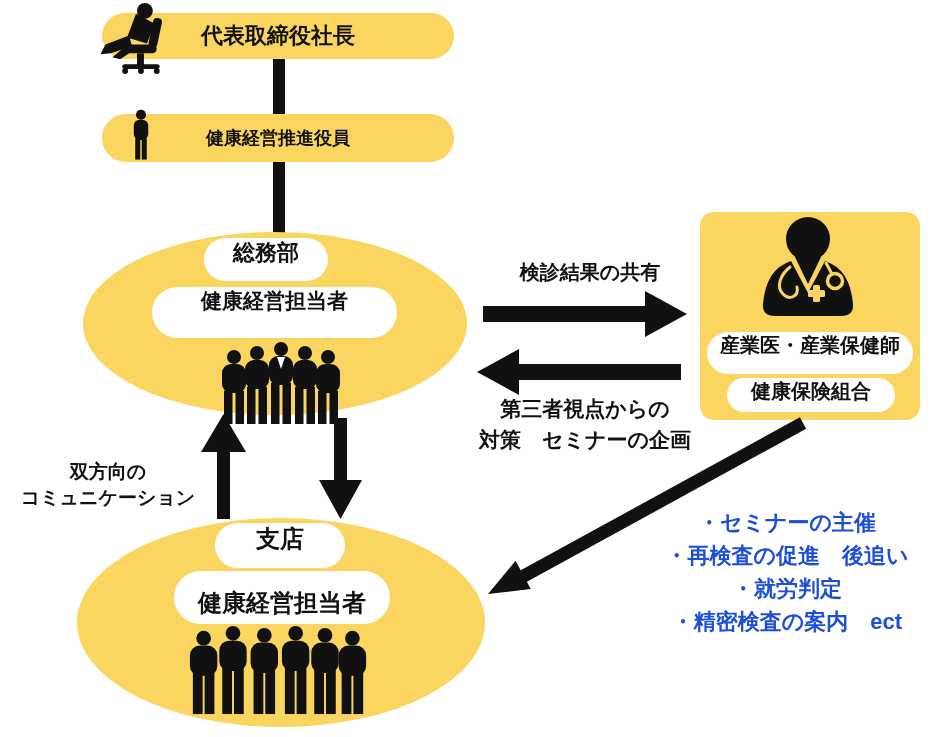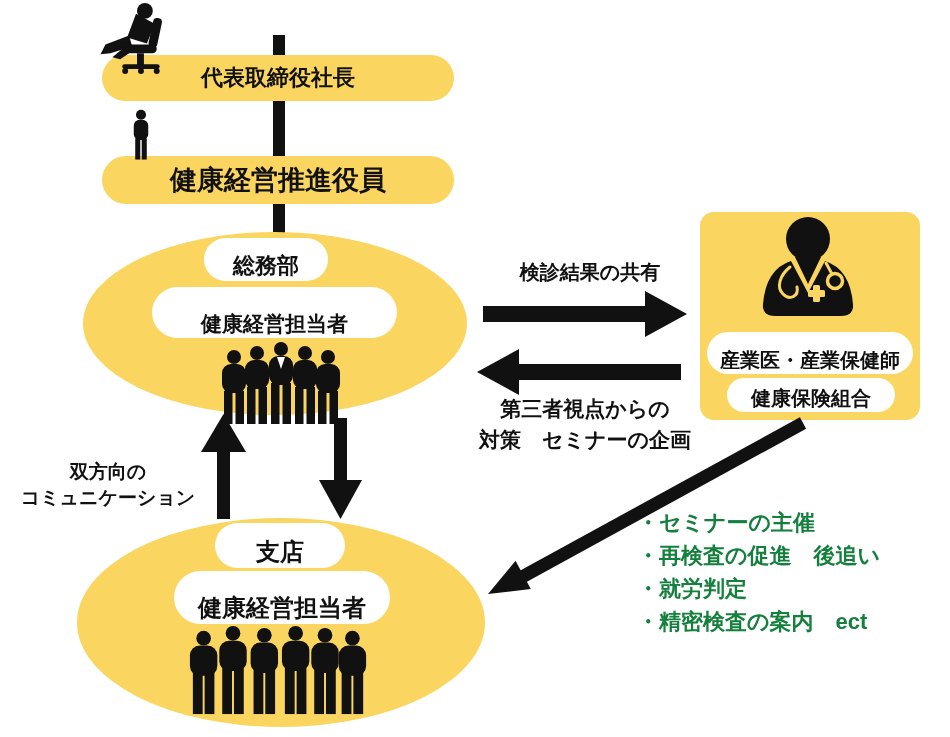--- a/index.html
+++ b/index.html
@@ -2,36 +2,36 @@
 <html><head>
 <meta charset="utf-8">
 <style>
   html,body{margin:0;padding:0;background:#fff;}
   .canvas{
     position:relative;width:950px;height:737px;background:#ffffff;overflow:hidden;
     font-family:"Liberation Sans",sans-serif;color:#111;
   }
   .yellow-pill{
     position:absolute;background:#FAD55F;border-radius:999px;
-    display:flex;align-items:center;justify-content:center;z-index:2;margin-top:42px;
+    display:flex;align-items:center;justify-content:center;z-index:2;
   }
   .white-pill{
     position:absolute;background:#ffffff;border-radius:999px;
-    display:flex;align-items:flex-end;justify-content:center;z-index:3;
+    display:flex;align-items:flex-start;justify-content:center;z-index:3;
   }
   .ellipse{position:absolute;background:#FAD55F;border-radius:50%;z-index:1;}
   .rbox{position:absolute;background:#FAD55F;border-radius:14px;z-index:1;}
   .lbl{font-weight:bold;color:#111;white-space:nowrap;}
   .free-label{position:absolute;text-align:center;font-weight:bold;color:#111;z-index:5;}
   .vline{position:absolute;left:273px;top:35px;width:12px;height:198px;background:#111;z-index:0;}
   .iconwrap{position:absolute;z-index:4;line-height:0;}
   svg{display:block;}
   .arrow-layer{position:absolute;left:0;top:0;z-index:4;pointer-events:none;}
   .tasks{position:absolute;left:637px;top:506px;width:300px;z-index:5;
-    text-align:left;font-weight:bold;font-size:22px;line-height:33px;color:#15803d;}
+    text-align:center;font-weight:bold;font-size:22px;line-height:33px;color:#1d4ed8;}
 </style>
 </head>
 <body>
 
 <div class="canvas">
 
   <div class="vline"></div>
 
   <div class="yellow-pill" style="left:102px;top:13px;width:352px;height:46px;">
     <span class="lbl" style="font-size:22px;">代表取締役社長</span>
@@ -48,21 +48,21 @@
       <rect x="26" y="43" width="32" height="9" rx="4.5"></rect>
       <rect x="38" y="52" width="7" height="12"></rect>
       <rect x="23" y="63" width="38" height="5" rx="2.5"></rect>
       <circle cx="26" cy="70" r="3"></circle>
         <circle cx="42" cy="70" r="3"></circle>
         <circle cx="58" cy="70" r="3"></circle>
     </svg>
   </div>
 
   <div class="yellow-pill" style="left:102px;top:114px;width:352px;height:48px;">
-    <span class="lbl" style="font-size:27px;text-align:right;">健康経営推進役員</span>
+    <span class="lbl" style="font-size:18px;text-align:right;">健康経営推進役員</span>
   </div>
 
   <div class="iconwrap" style="left:128px;top:101px;">
     <svg width="26" height="68" viewBox="0 0 36 70" fill="#111">
       <circle cx="18" cy="7" r="7"></circle>
       <rect x="8" y="14" width="20" height="28" rx="8"></rect>
       <rect x="10" y="40" width="7" height="29"></rect>
       <rect x="19" y="40" width="7" height="29"></rect>
     </svg>
   </div>

